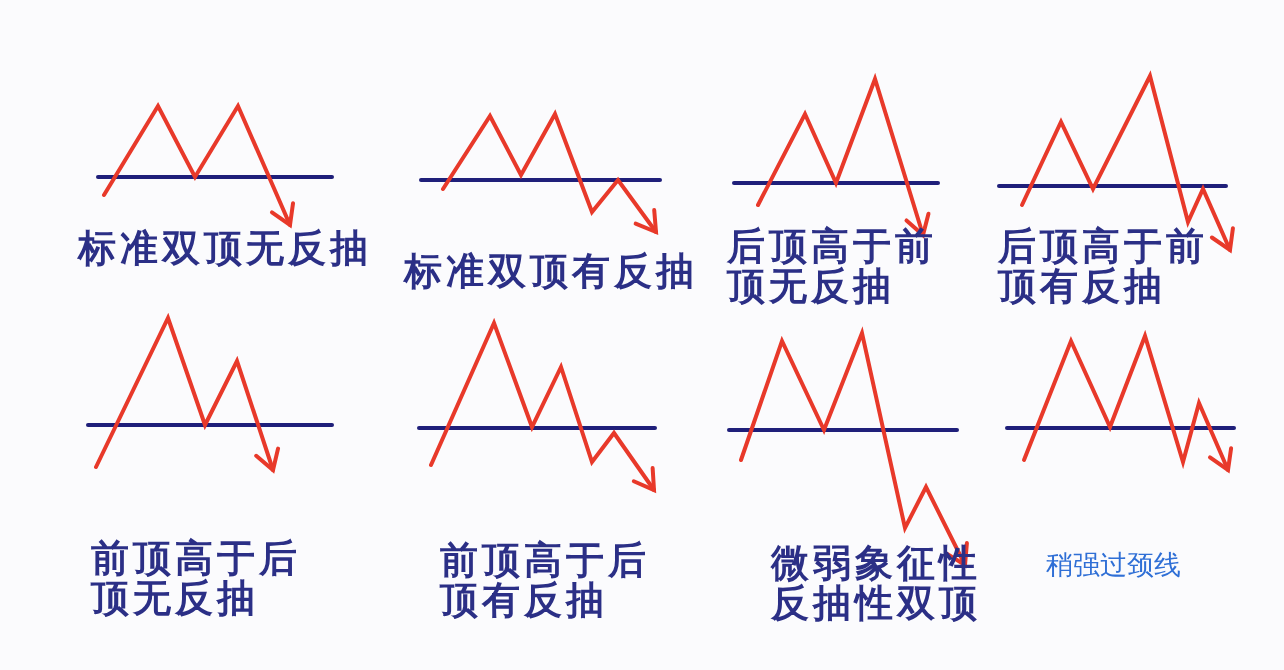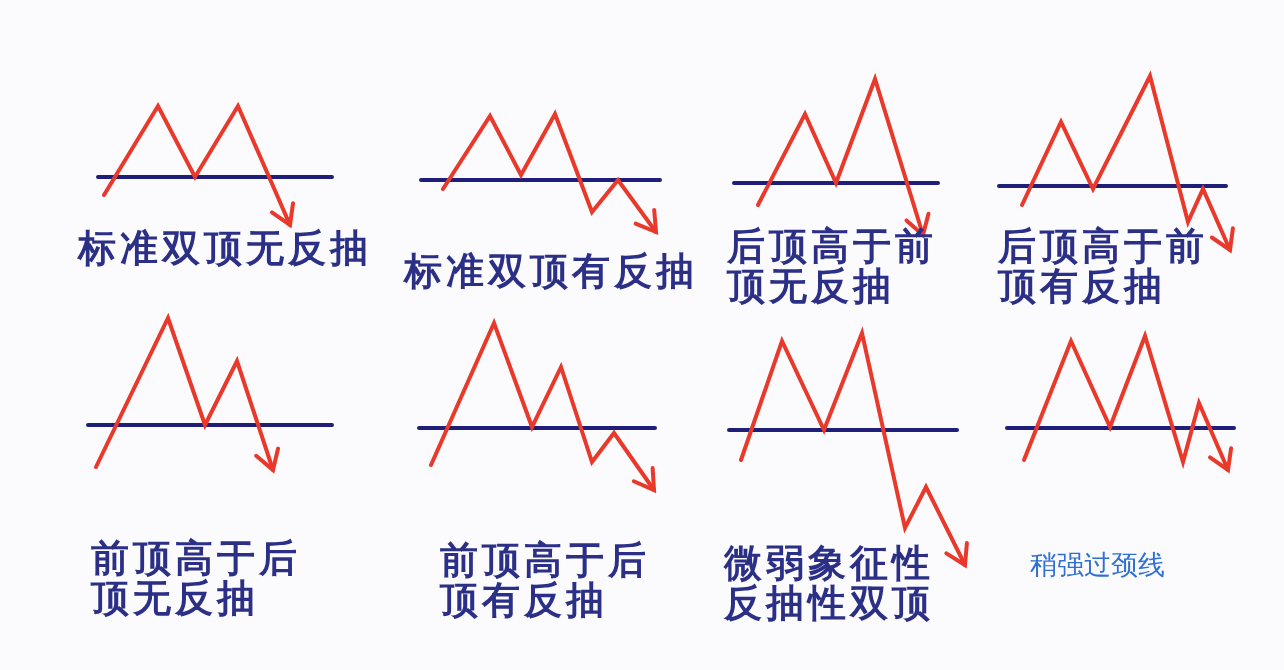--- a/index.html
+++ b/index.html
@@ -6,21 +6,21 @@
   body {
     width:1284px; height:670px; background:#fbfbfd; position:relative; overflow:hidden;
     font-family: "DejaVu Sans", sans-serif;
   }
   #diagram { position:absolute; left:0; top:0; width:1284px; height:670px; }
   .label {
     position:absolute; color:#2b2f86; font-weight:bold; font-size:38px;
     letter-spacing:4px; line-height:40px; white-space:nowrap;
     font-family: "DejaVu Sans", sans-serif;
   }
-  .label.light { color:#2f6fd6; font-weight:normal; letter-spacing:0px; font-size:27px; line-height:40px; }
+  .label.light { color:#2f6fd6; font-weight:normal; letter-spacing:0px; font-size:27px; line-height:40px;margin-left:16px; }
   .label span { display:block; }
 </style>
 </head>
 <body>
 
 <svg id="diagram" viewBox="0 0 1284 670" xmlns="http://www.w3.org/2000/svg">
     <g>
       <line x1="98" y1="177" x2="332" y2="177" stroke="#1f1f7a" stroke-width="4" stroke-linecap="round"></line>
       <polyline points="104,195 158,106 195,177 238,106 290,225" fill="none" stroke="#e8392a" stroke-width="4" stroke-linejoin="miter" stroke-linecap="round"></polyline>
       <polyline points="271.95297011092373,212.41807994848213 290,225 293.0270369926808,203.2092440001513" fill="none" stroke="#e8392a" stroke-width="4" stroke-linecap="round" stroke-linejoin="miter"></polyline>
@@ -78,20 +78,20 @@
     <span>顶有反抽</span>
   </div>
   <div class="label" style="left: 91px; top: 538px;">
     <span>前顶高于后</span>
     <span>顶无反抽</span>
   </div>
   <div class="label" style="left: 440px; top: 540px;">
     <span>前顶高于后</span>
     <span>顶有反抽</span>
   </div>
-  <div class="label" style="left: 724px; top: 543px;">
+  <div class="label" style="left: 771px; top: 543px;">
     <span>微弱象征性</span>
     <span>反抽性双顶</span>
   </div>
   <div class="label light" style="left: 1030px; top: 545px;">
     <span>稍强过颈线</span>
   </div>
 </div>
 
 </body></html>

